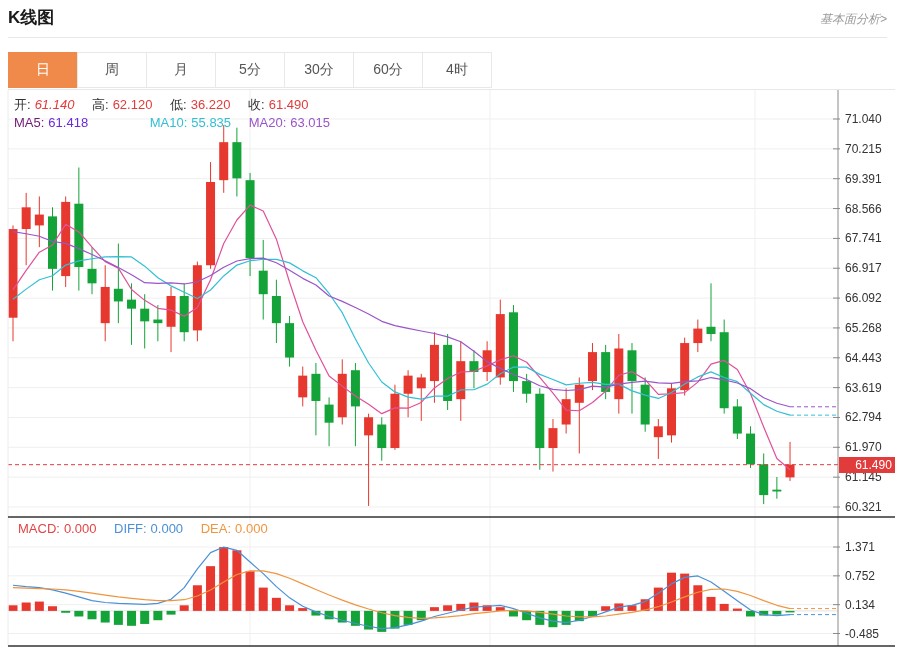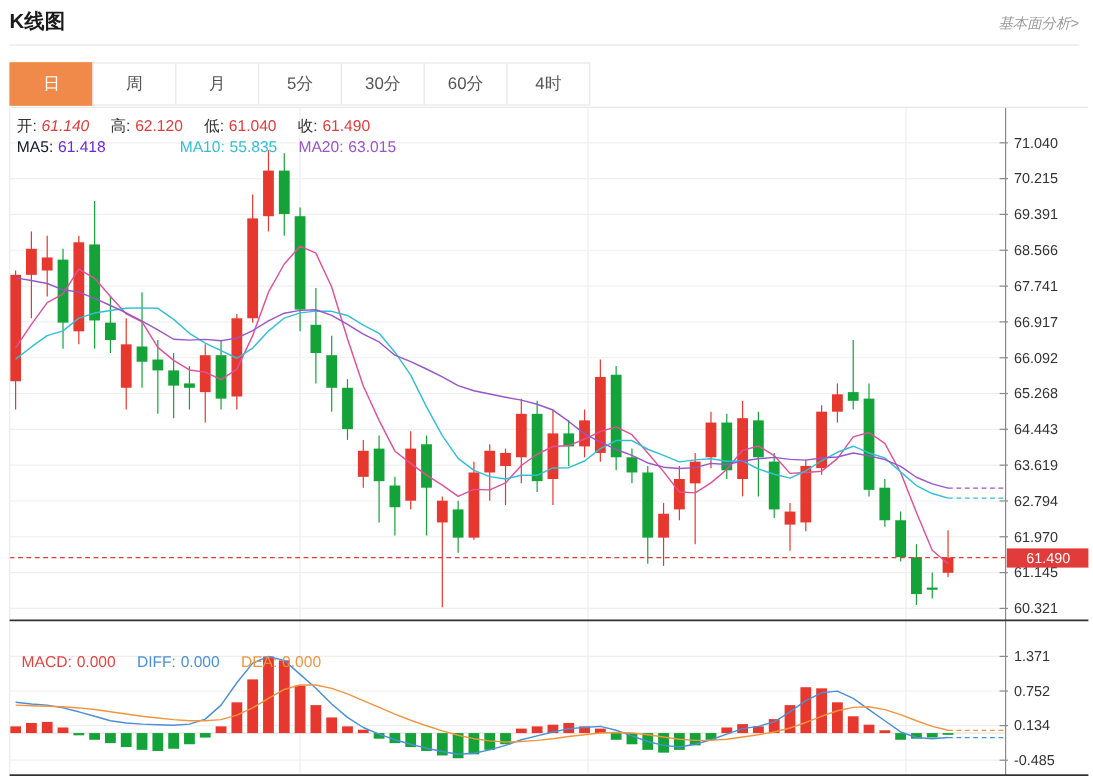--- a/index.html
+++ b/index.html
@@ -1,33 +1,33 @@
 <!DOCTYPE html>
 <html><head>
 <meta charset="utf-8">
 <style>
   html,body{margin:0;padding:0;background:#fff;}
   .page{position:relative;width:895px;height:653px;background:#fff;overflow:hidden;
-        font-family:"Liberation Sans","DejaVu Sans",sans-serif;padding-left:12px;}
+        font-family:"Liberation Sans","DejaVu Sans",sans-serif;}
   .hdr-title{position:absolute;left:8px;top:6px;font-size:17px;font-weight:bold;color:#1a1a1a;margin:0;z-index:3;}
   .hdr-link{position:absolute;right:8px;top:11px;font-size:12px;color:#999;text-decoration:none;cursor:pointer;z-index:3;font-style:italic;}
   .hdr-divider{position:absolute;left:8px;right:8px;top:37px;height:1px;background:#e7e7e7;z-index:1;}
   .tabs{position:absolute;left:8px;top:52px;height:36px;display:flex;z-index:3;}
   .tab{width:70px;height:36px;box-sizing:border-box;border:1px solid #e8e8e8;margin-left:-1px;
        display:flex;align-items:center;justify-content:center;font-size:14px;color:#555;
        background:#fff;cursor:pointer;}
   .tab:first-child{margin-left:0;}
   .tab.active{background:#ef8a4a;border-color:#ef8a4a;color:#fff;}
   svg#chart{position:absolute;left:0;top:0;z-index:1;}
   .legend{position:absolute;z-index:2;font-size:13px;white-space:nowrap;}
   .legend span{margin-right:4px;}
   .legend .grp{margin-right:14px;}
   .ohlc{left:14px;top:96px;color:#333;}
   .ma{left:14px;top:115px;}
-  .macd-lg{left:18px;top:544px;}
+  .macd-lg{left:18px;top:521px;}
   .price-badge{position:absolute;left:839px;top:457px;width:69px;height:16px;z-index:4;
        display:flex;align-items:center;justify-content:center;
        font-size:12px;color:#fff;}
 </style>
 </head>
 <body>
 
 <div class="page">
   <h1 class="hdr-title">K线图</h1>
   <a class="hdr-link">基本面分析&gt;</a>
@@ -415,25 +415,25 @@
       <line x1="8" y1="89.5" x2="908" y2="89.5" stroke="#e8e8e8" stroke-width="1"></line>
       <line x1="8" y1="90" x2="8" y2="646" stroke="#ececec" stroke-width="1"></line>
       <line x1="838" y1="90" x2="838" y2="646" stroke="#8a8a8a" stroke-width="1"></line>
       <line x1="8" y1="517" x2="908" y2="517" stroke="#333333" stroke-width="1.4"></line>
       <line x1="8" y1="646" x2="908" y2="646" stroke="#333333" stroke-width="1.4"></line>
     </svg>
 
   <div class="legend ohlc">
     <span>开:</span><span class="grp val-red" style="color: rgb(226, 59, 59); font-style: italic;">61.140</span>
     <span>高:</span><span class="grp val-red" style="color: rgb(226, 59, 59);">62.120</span>
-    <span>低:</span><span class="grp val-red" style="color: rgb(226, 59, 59);">61.040</span>
+    <span>低:</span><span class="grp val-red" style="color: rgb(226, 59, 59);">36.220</span>
     <span>收:</span><span class="grp val-red" style="color: rgb(226, 59, 59);">61.490</span>
   </div>
   <div class="legend ma">
-    <span class="c-ma5" style="color: #0f172a;">MA5:</span><span class="grp c-ma5" style="color: #6d28d9;">61.418</span>
+    <span class="c-ma5" style="color: #701a75;">MA5:</span><span class="grp c-ma5" style="color: #6d28d9;">61.418</span>
     <span class="c-ma10" style="color: rgb(50, 191, 212); margin-left: 44px;">MA10:</span><span class="grp c-ma10" style="color: rgb(50, 191, 212);">55.835</span>
     <span class="c-ma20" style="color: rgb(154, 85, 201);">MA20:</span><span class="grp c-ma20" style="color: rgb(154, 85, 201); margin-top: 42px;">63.015</span>
   </div>
   <div class="legend macd-lg">
     <span class="c-macd" style="color: rgb(227, 68, 68);">MACD:</span><span class="grp c-macd" style="color: rgb(227, 68, 68);">0.000</span>
     <span class="c-diff" style="color: rgb(74, 144, 217);">DIFF:</span><span class="grp c-diff" style="color: rgb(74, 144, 217);">0.000</span>
     <span class="c-dea" style="color: rgb(240, 149, 63);">DEA:</span><span class="grp c-dea" style="color: rgb(240, 149, 63);">0.000</span>
   </div>
 
   <div class="price-badge" style="background: rgb(226, 59, 59); top: 456.685px;">61.490</div>

